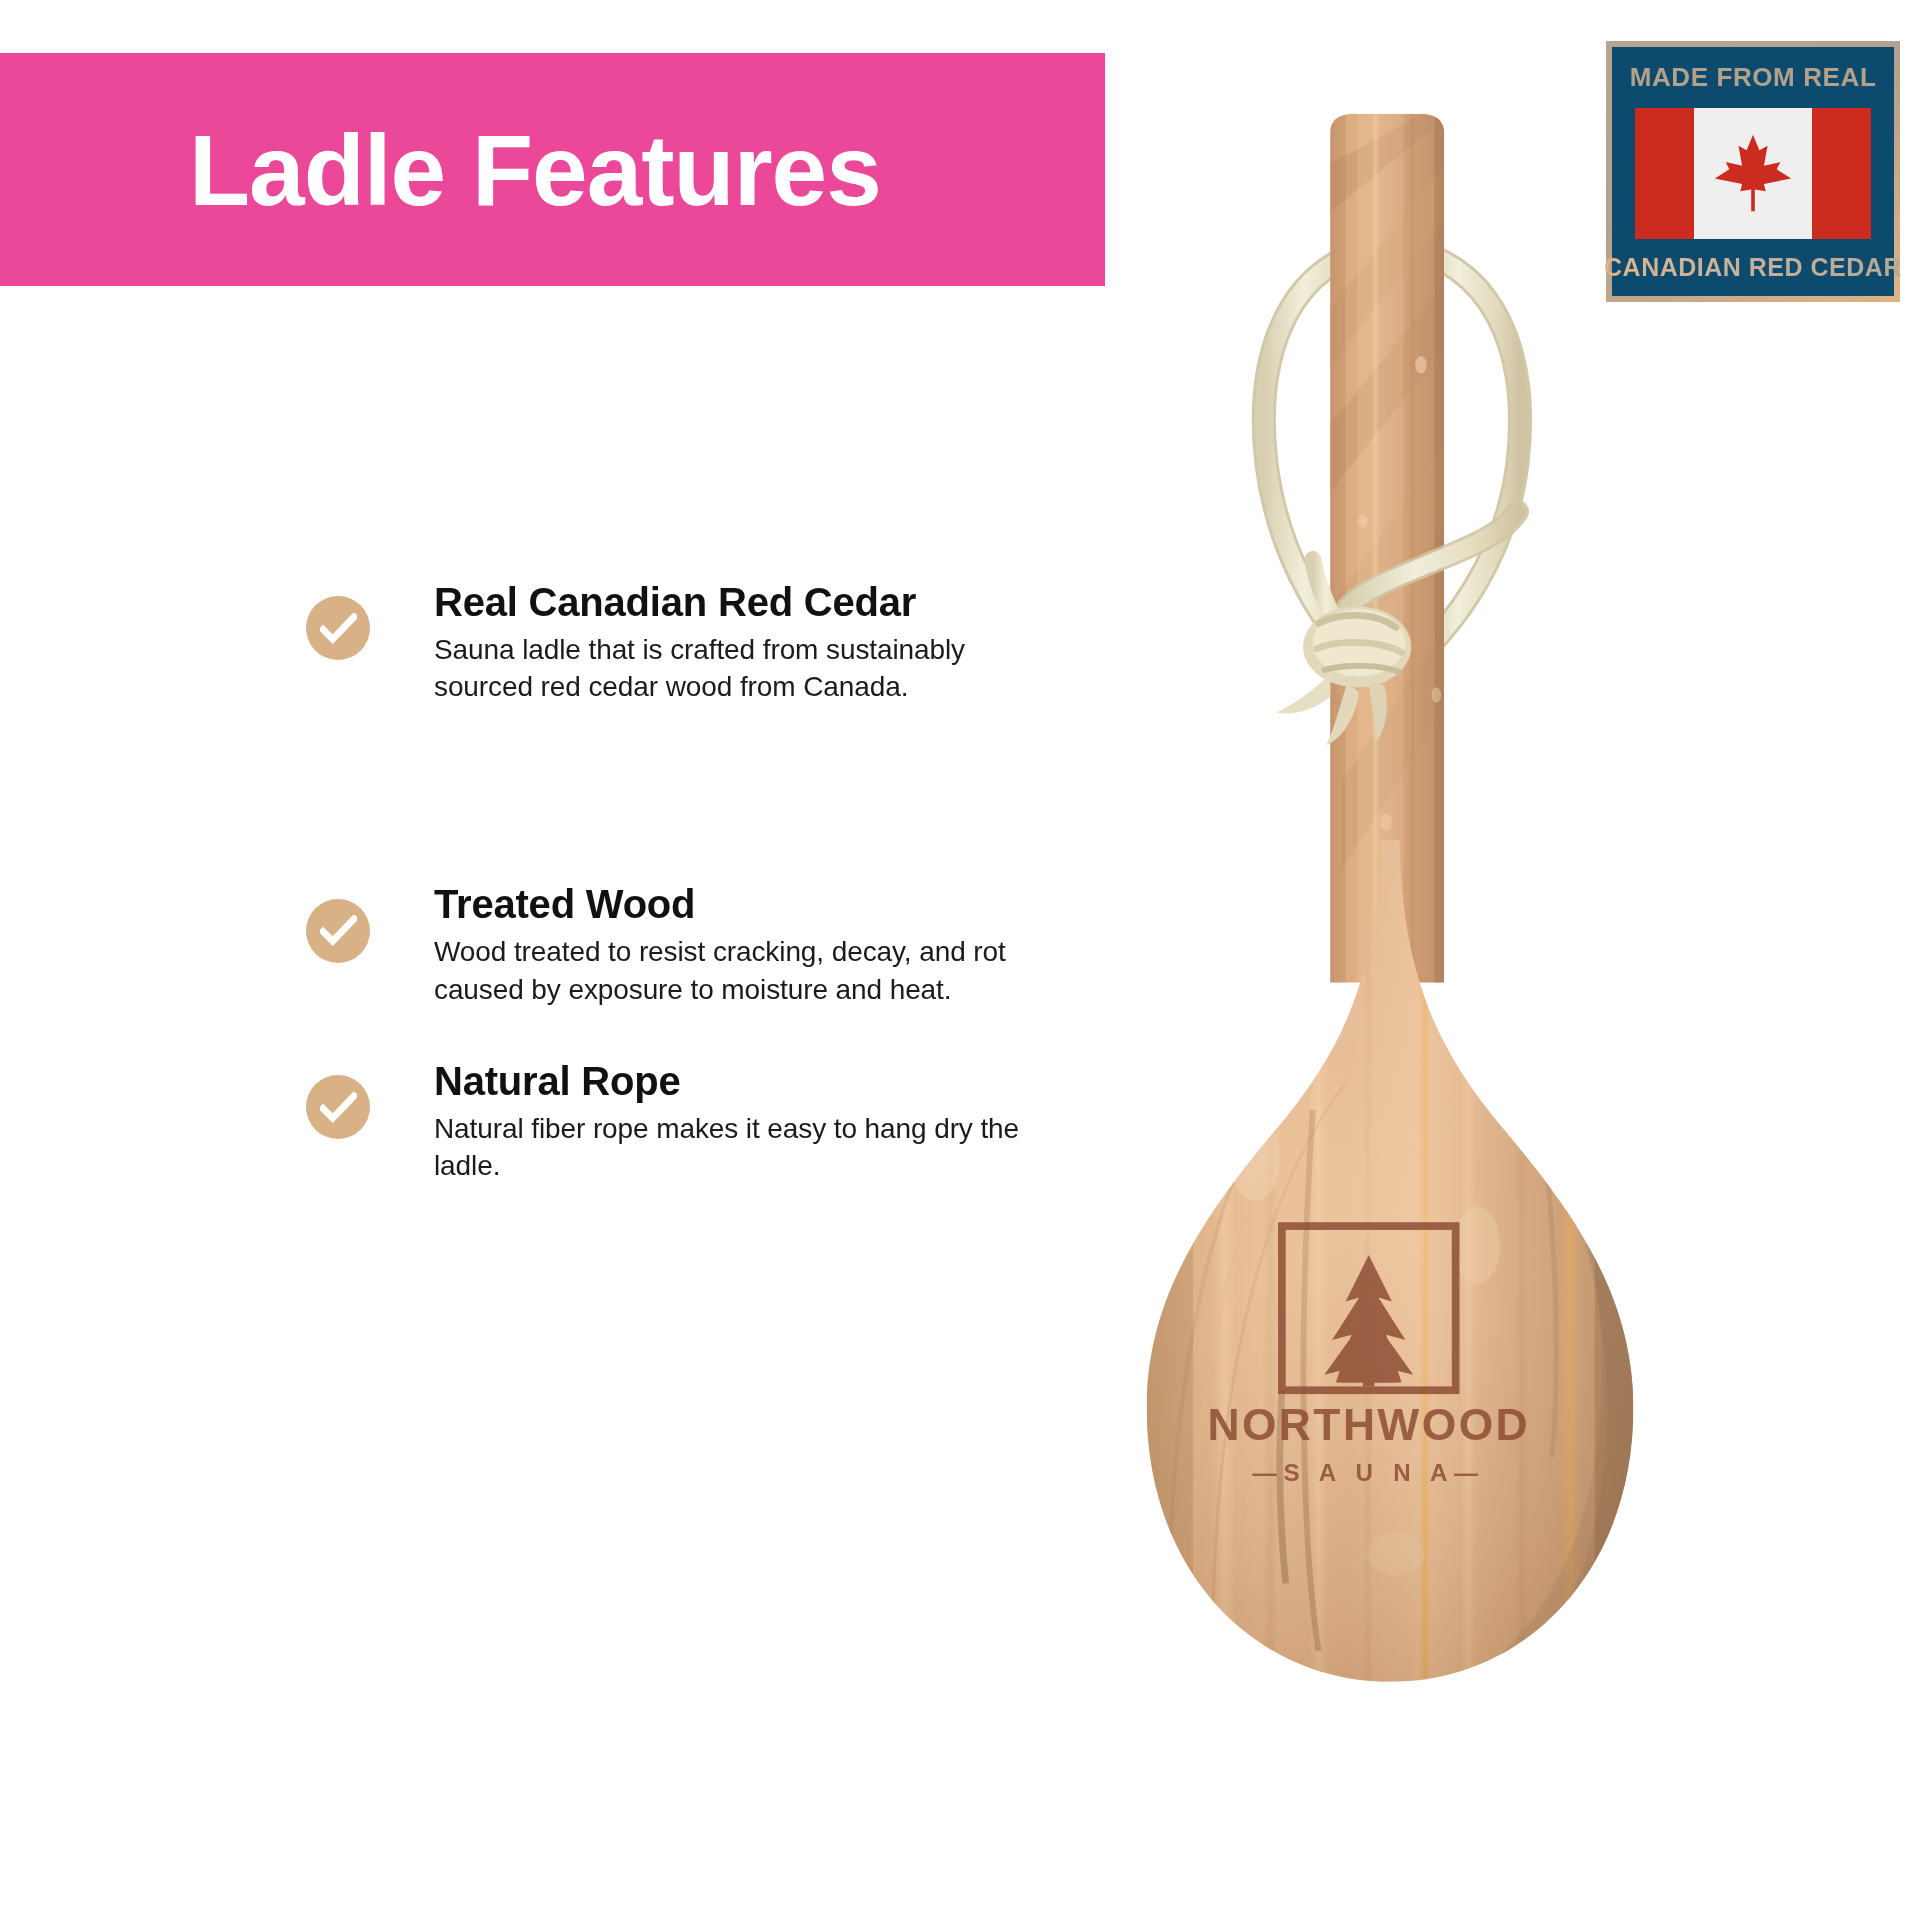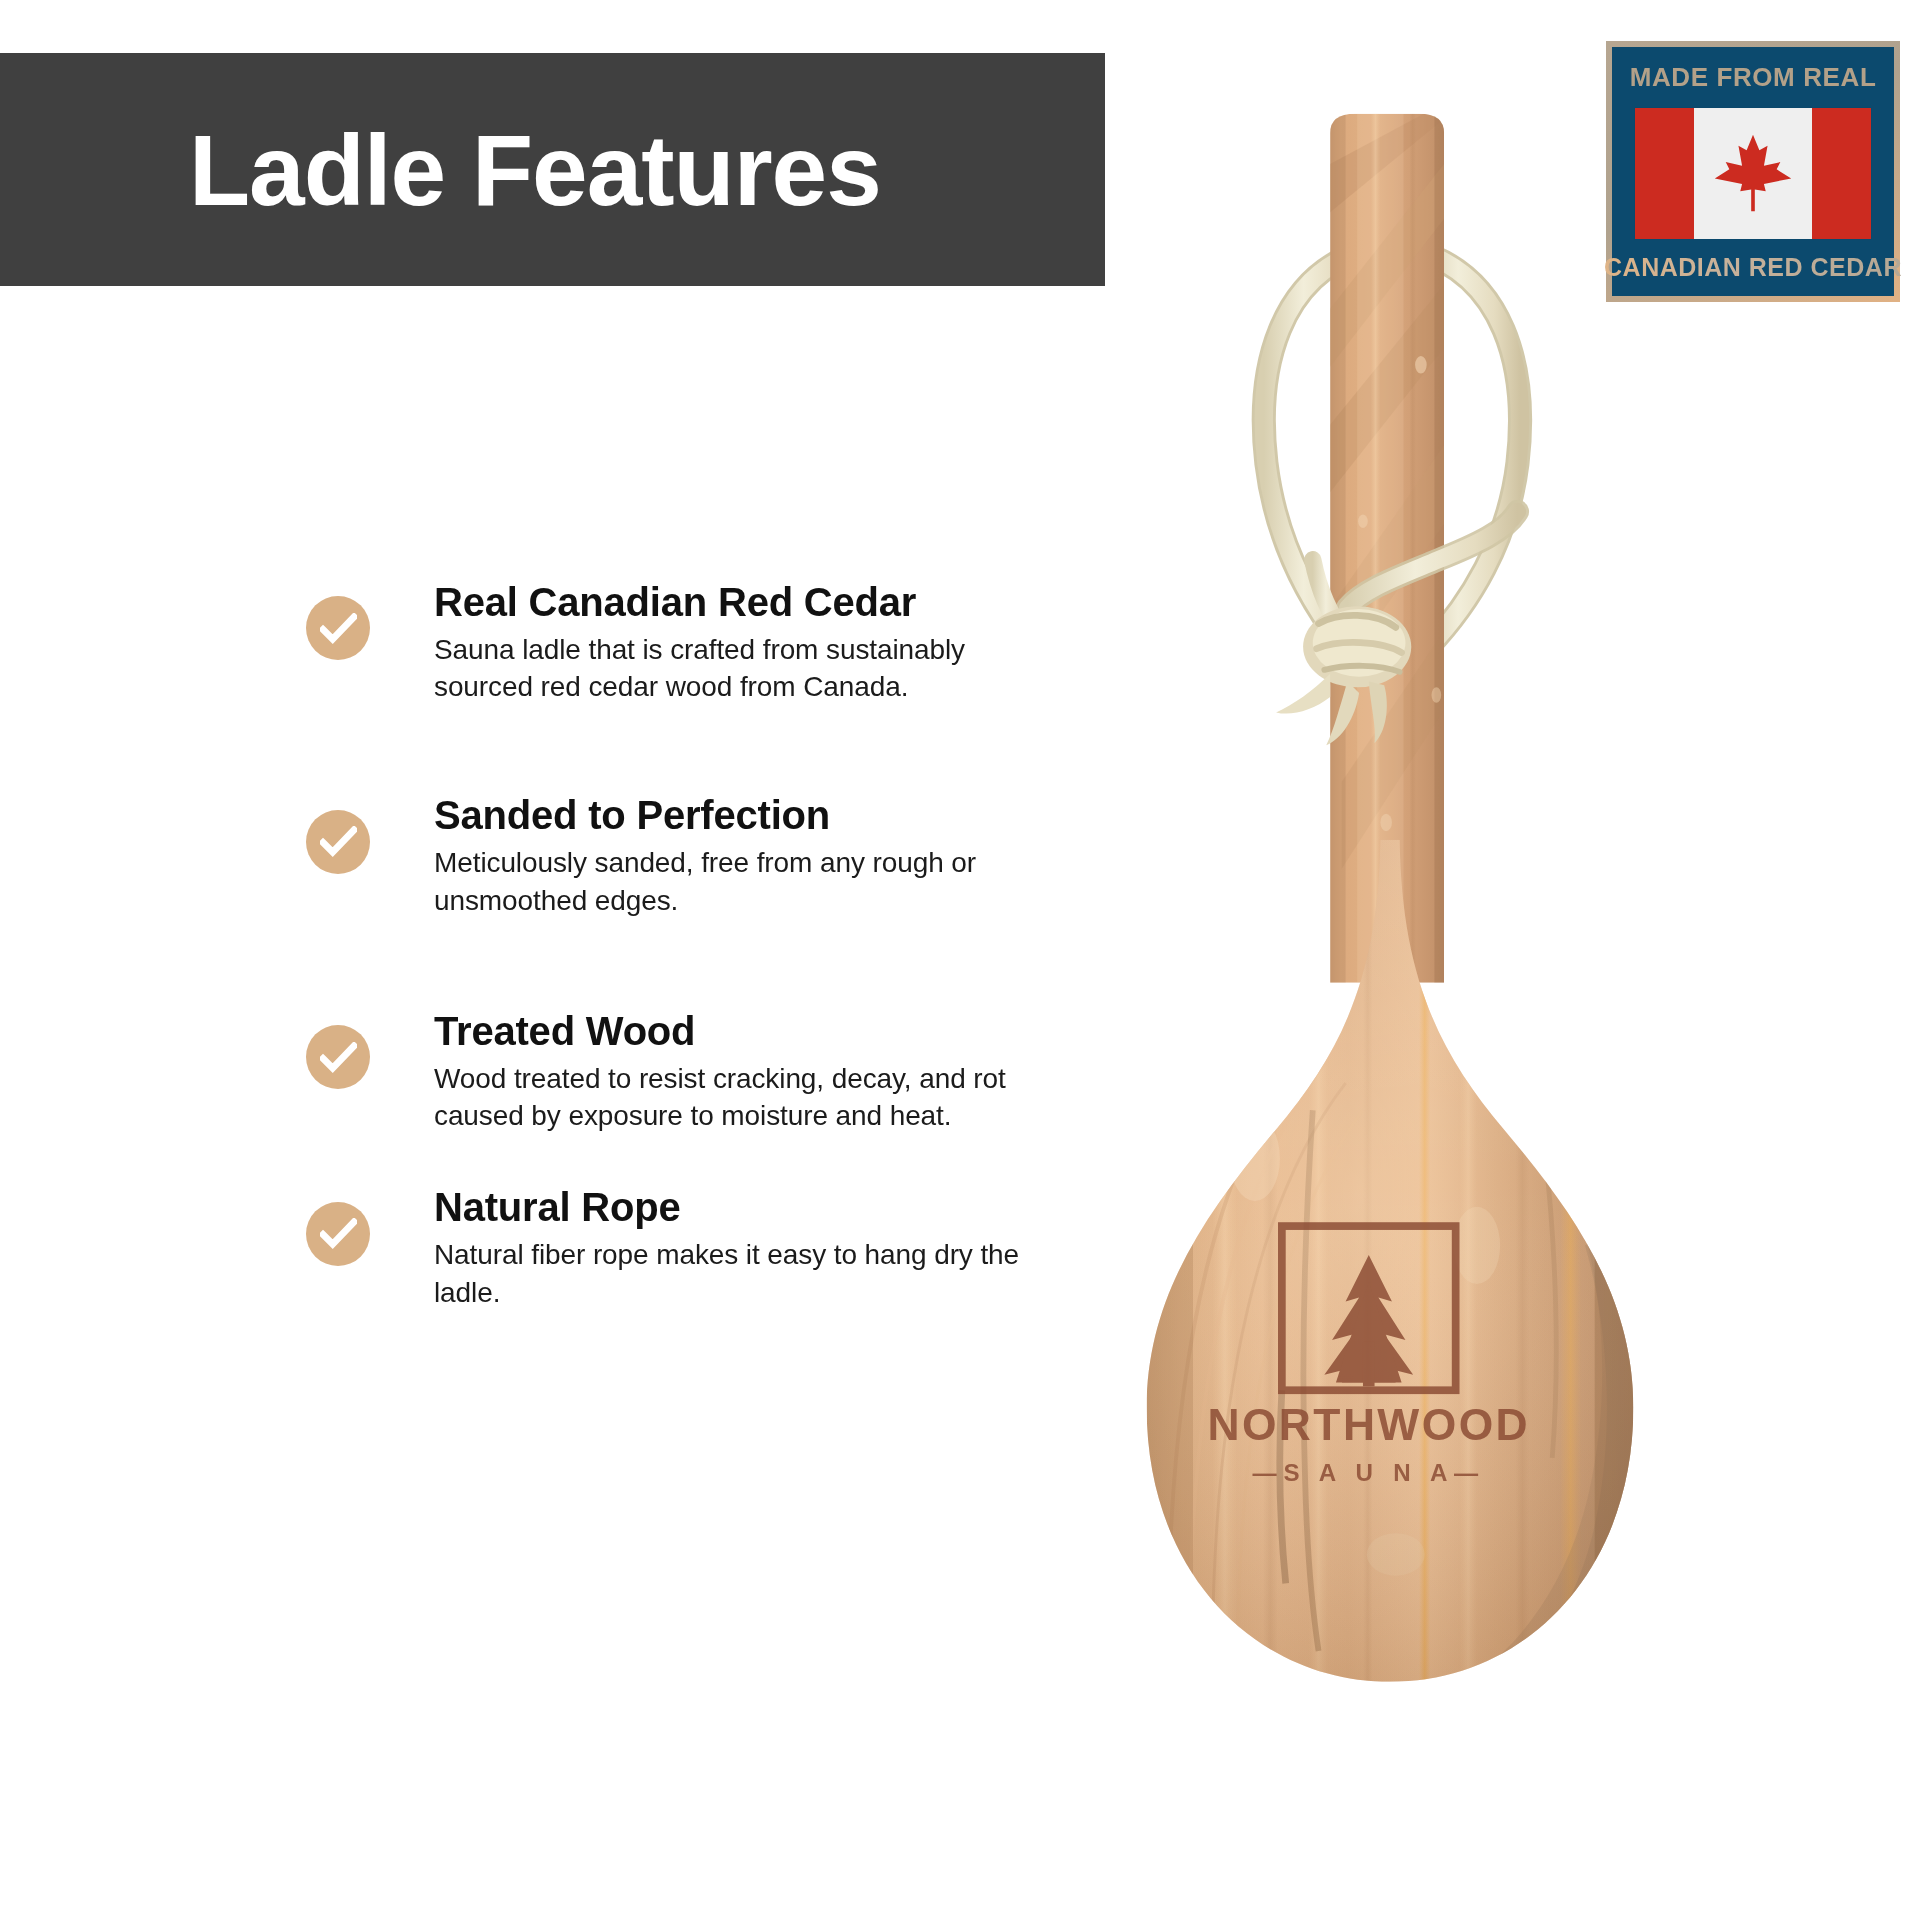--- a/index.html
+++ b/index.html
@@ -16,21 +16,21 @@
     -webkit-font-smoothing: antialiased;
   }
 
   
   .header-banner {
     position: absolute;
     left: 0;
     top: 53px;
     width: 1105px;
     height: 233px;
-    background: #404040;
+    background: #ec4899;
     display: flex;
     align-items: center;
   }
   .header-title {
     color: #ffffff;
     font-size: 100px;
     font-weight: 700;
     letter-spacing: -1px;
     margin-left: 189px;
     line-height: 1;
@@ -190,31 +190,20 @@
         </svg>
     </div>
     <div class="feature-body">
       <p class="feature-title">Real Canadian Red Cedar</p>
       <p class="feature-desc">Sauna ladle that is crafted from sustainably sourced red cedar wood from Canada.</p>
     </div>
   </div>
 
   <div class="feature-spacer-1"></div>
 
-  <div class="feature">
-    <div class="check-circle">
-      <svg viewBox="0 0 38 32">
-          <path d="M3 17 L13 27 L35 4" fill="none" stroke="#ffffff" stroke-width="7" stroke-linecap="square" stroke-linejoin="miter"></path>
-        </svg>
-    </div>
-    <div class="feature-body">
-      <p class="feature-title">Sanded to Perfection</p>
-      <p class="feature-desc">Meticulously sanded, free from any rough or unsmoothed edges.</p>
-    </div>
-  </div>
 
   <div class="feature-spacer-2"></div>
 
   <div class="feature">
     <div class="check-circle">
       <svg viewBox="0 0 38 32">
           <path d="M3 17 L13 27 L35 4" fill="none" stroke="#ffffff" stroke-width="7" stroke-linecap="square" stroke-linejoin="miter"></path>
         </svg>
     </div>
     <div class="feature-body">

